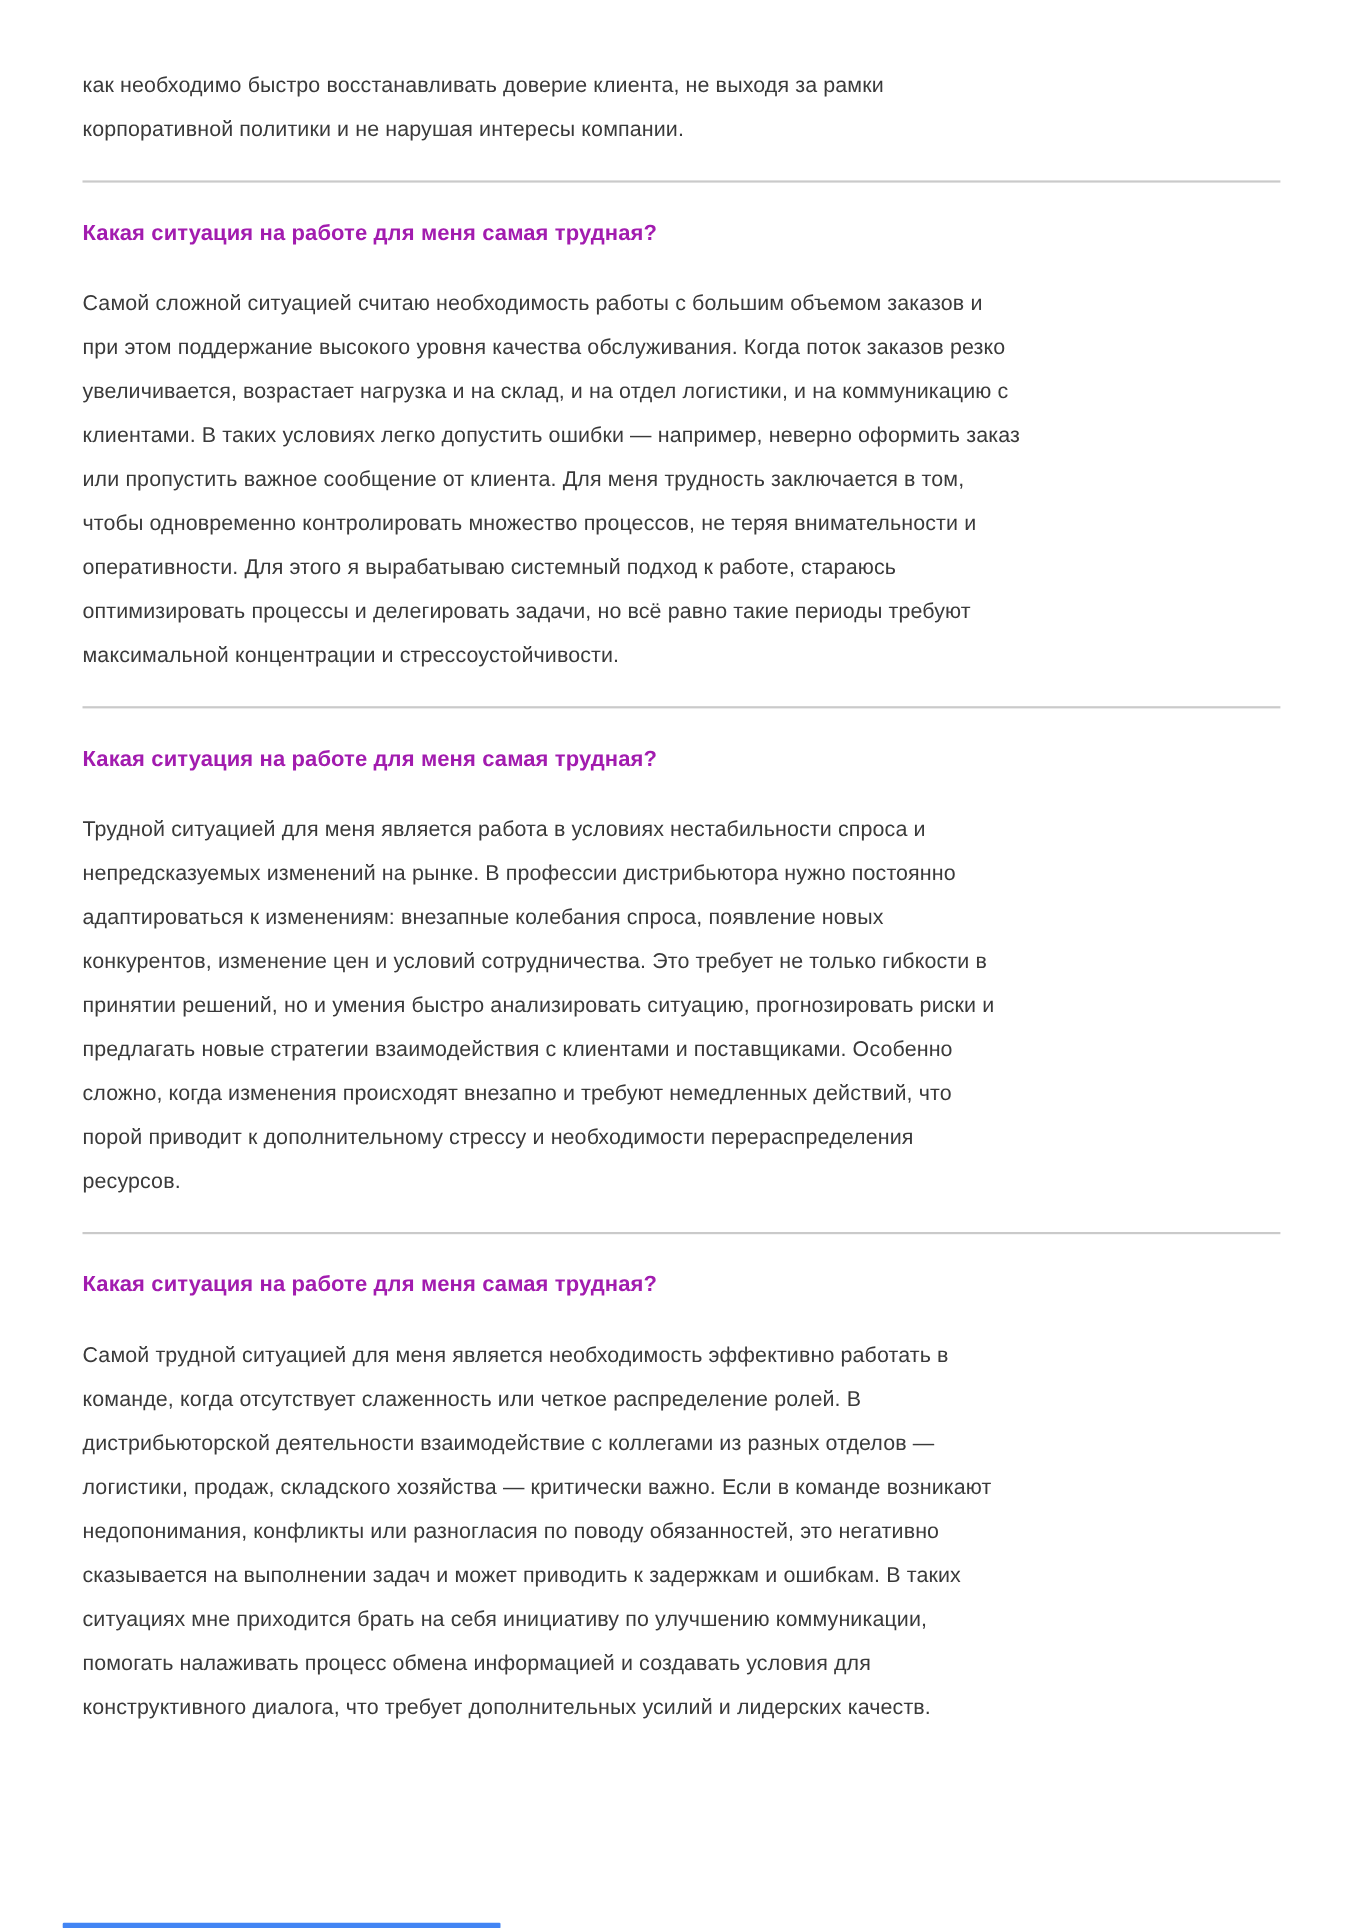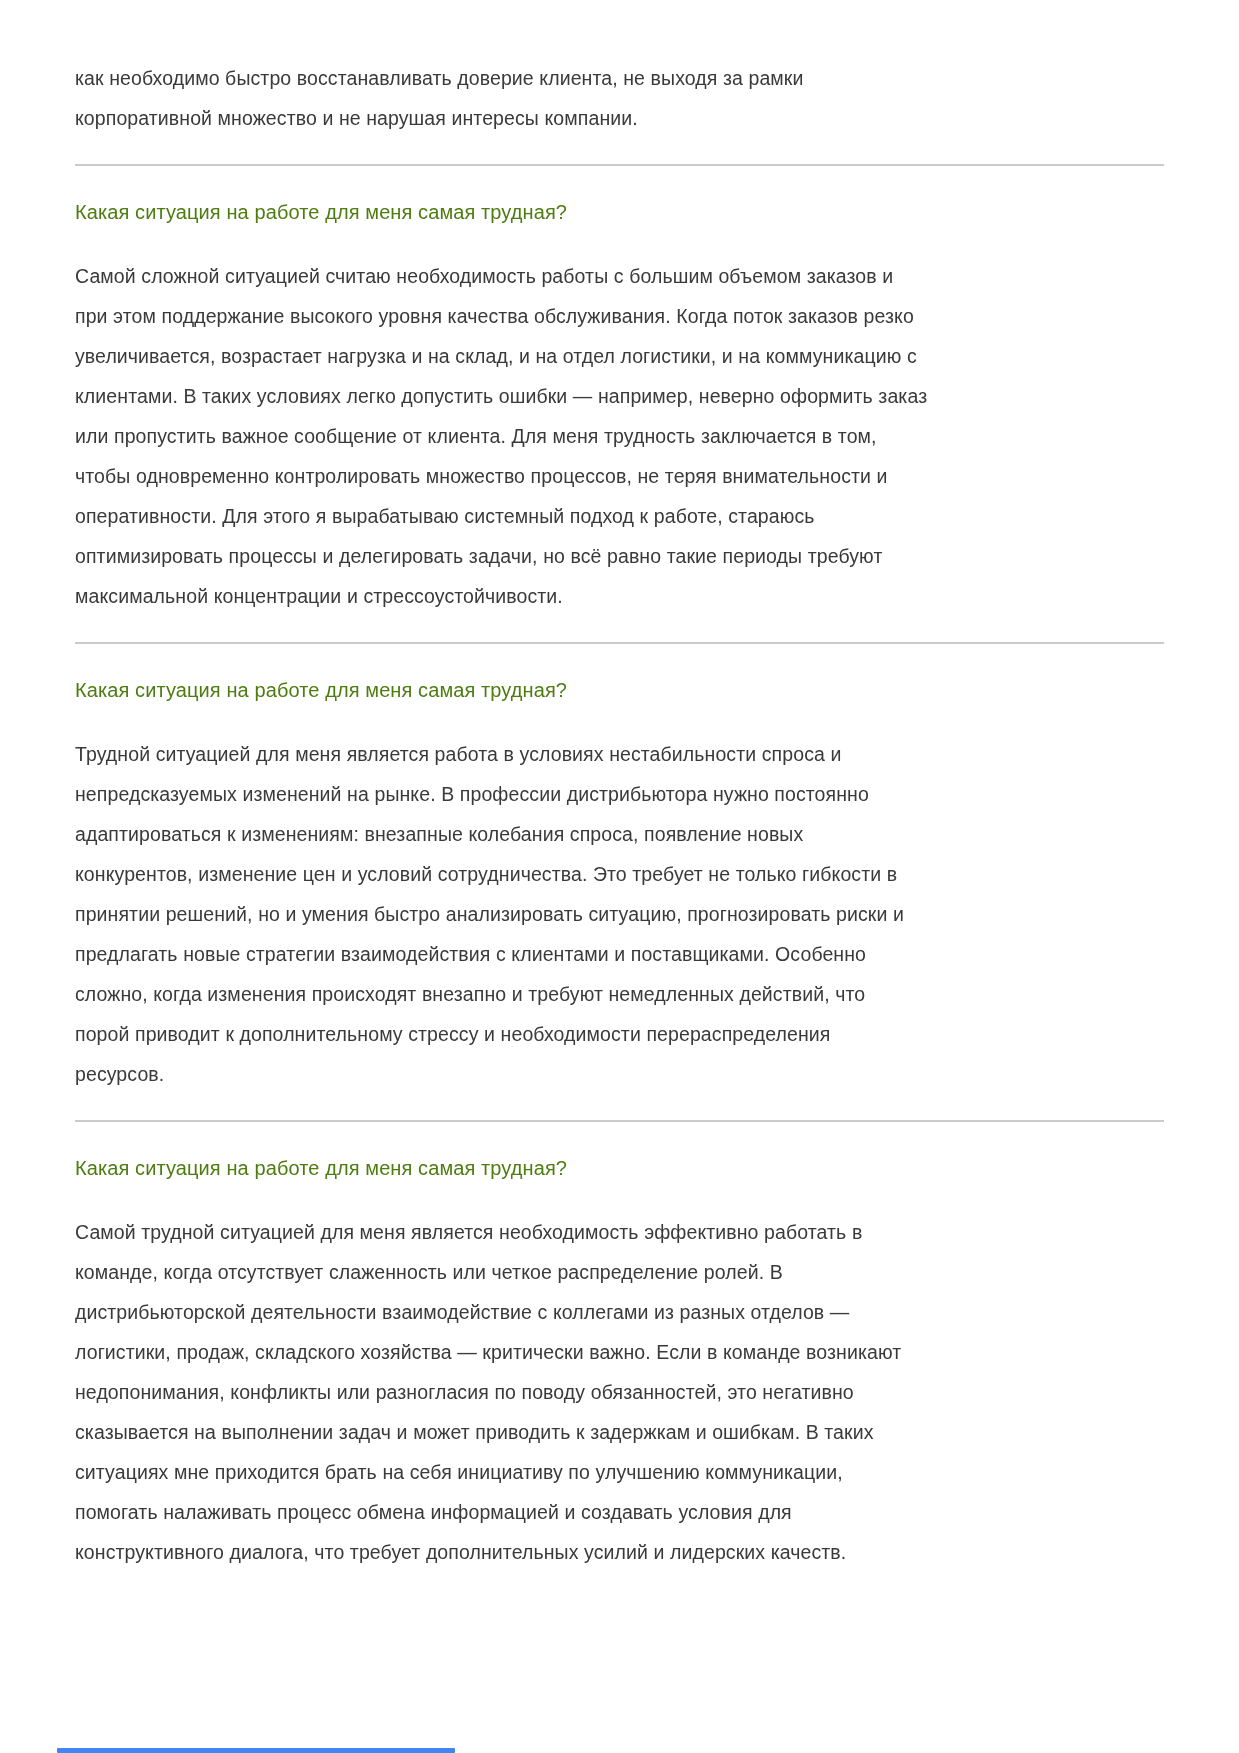--- a/index.html
+++ b/index.html
@@ -28,43 +28,43 @@
   .divider {
     border: none;
     border-top: 2px solid #cacaca;
     margin-top: 26px;
     height: 0;
   }
   .section-heading {
     margin-top: 32px;
     font-size: 20px;
     line-height: 28px;
-    font-weight: 400;
-    color: #4d7c0f;
+    font-weight: 700;
+    color: #a21caf;
     letter-spacing: 0.1px;
   }
   .section-body {
     margin-top: 30px;
   }
   .progress-bar {
     position: absolute;
     left: 57px;
     bottom: 0;
     width: 398px;
     height: 5px;
     border-radius: 1px;
   }
 </style>
 </head>
 <body>
 
 <div class="page">
 
   <p class="para">как необходимо быстро восстанавливать доверие клиента, не выходя за рамки
-корпоративной множество и не нарушая интересы компании.</p>
+корпоративной политики и не нарушая интересы компании.</p>
 
   <hr class="divider">
 
   <h2 class="section-heading">Какая ситуация на работе для меня самая трудная?</h2>
   <p class="para section-body">Самой сложной ситуацией считаю необходимость работы с большим объемом заказов и
 при этом поддержание высокого уровня качества обслуживания. Когда поток заказов резко
 увеличивается, возрастает нагрузка и на склад, и на отдел логистики, и на коммуникацию с
 клиентами. В таких условиях легко допустить ошибки — например, неверно оформить заказ
 или пропустить важное сообщение от клиента. Для меня трудность заключается в том,
 чтобы одновременно контролировать множество процессов, не теряя внимательности и

